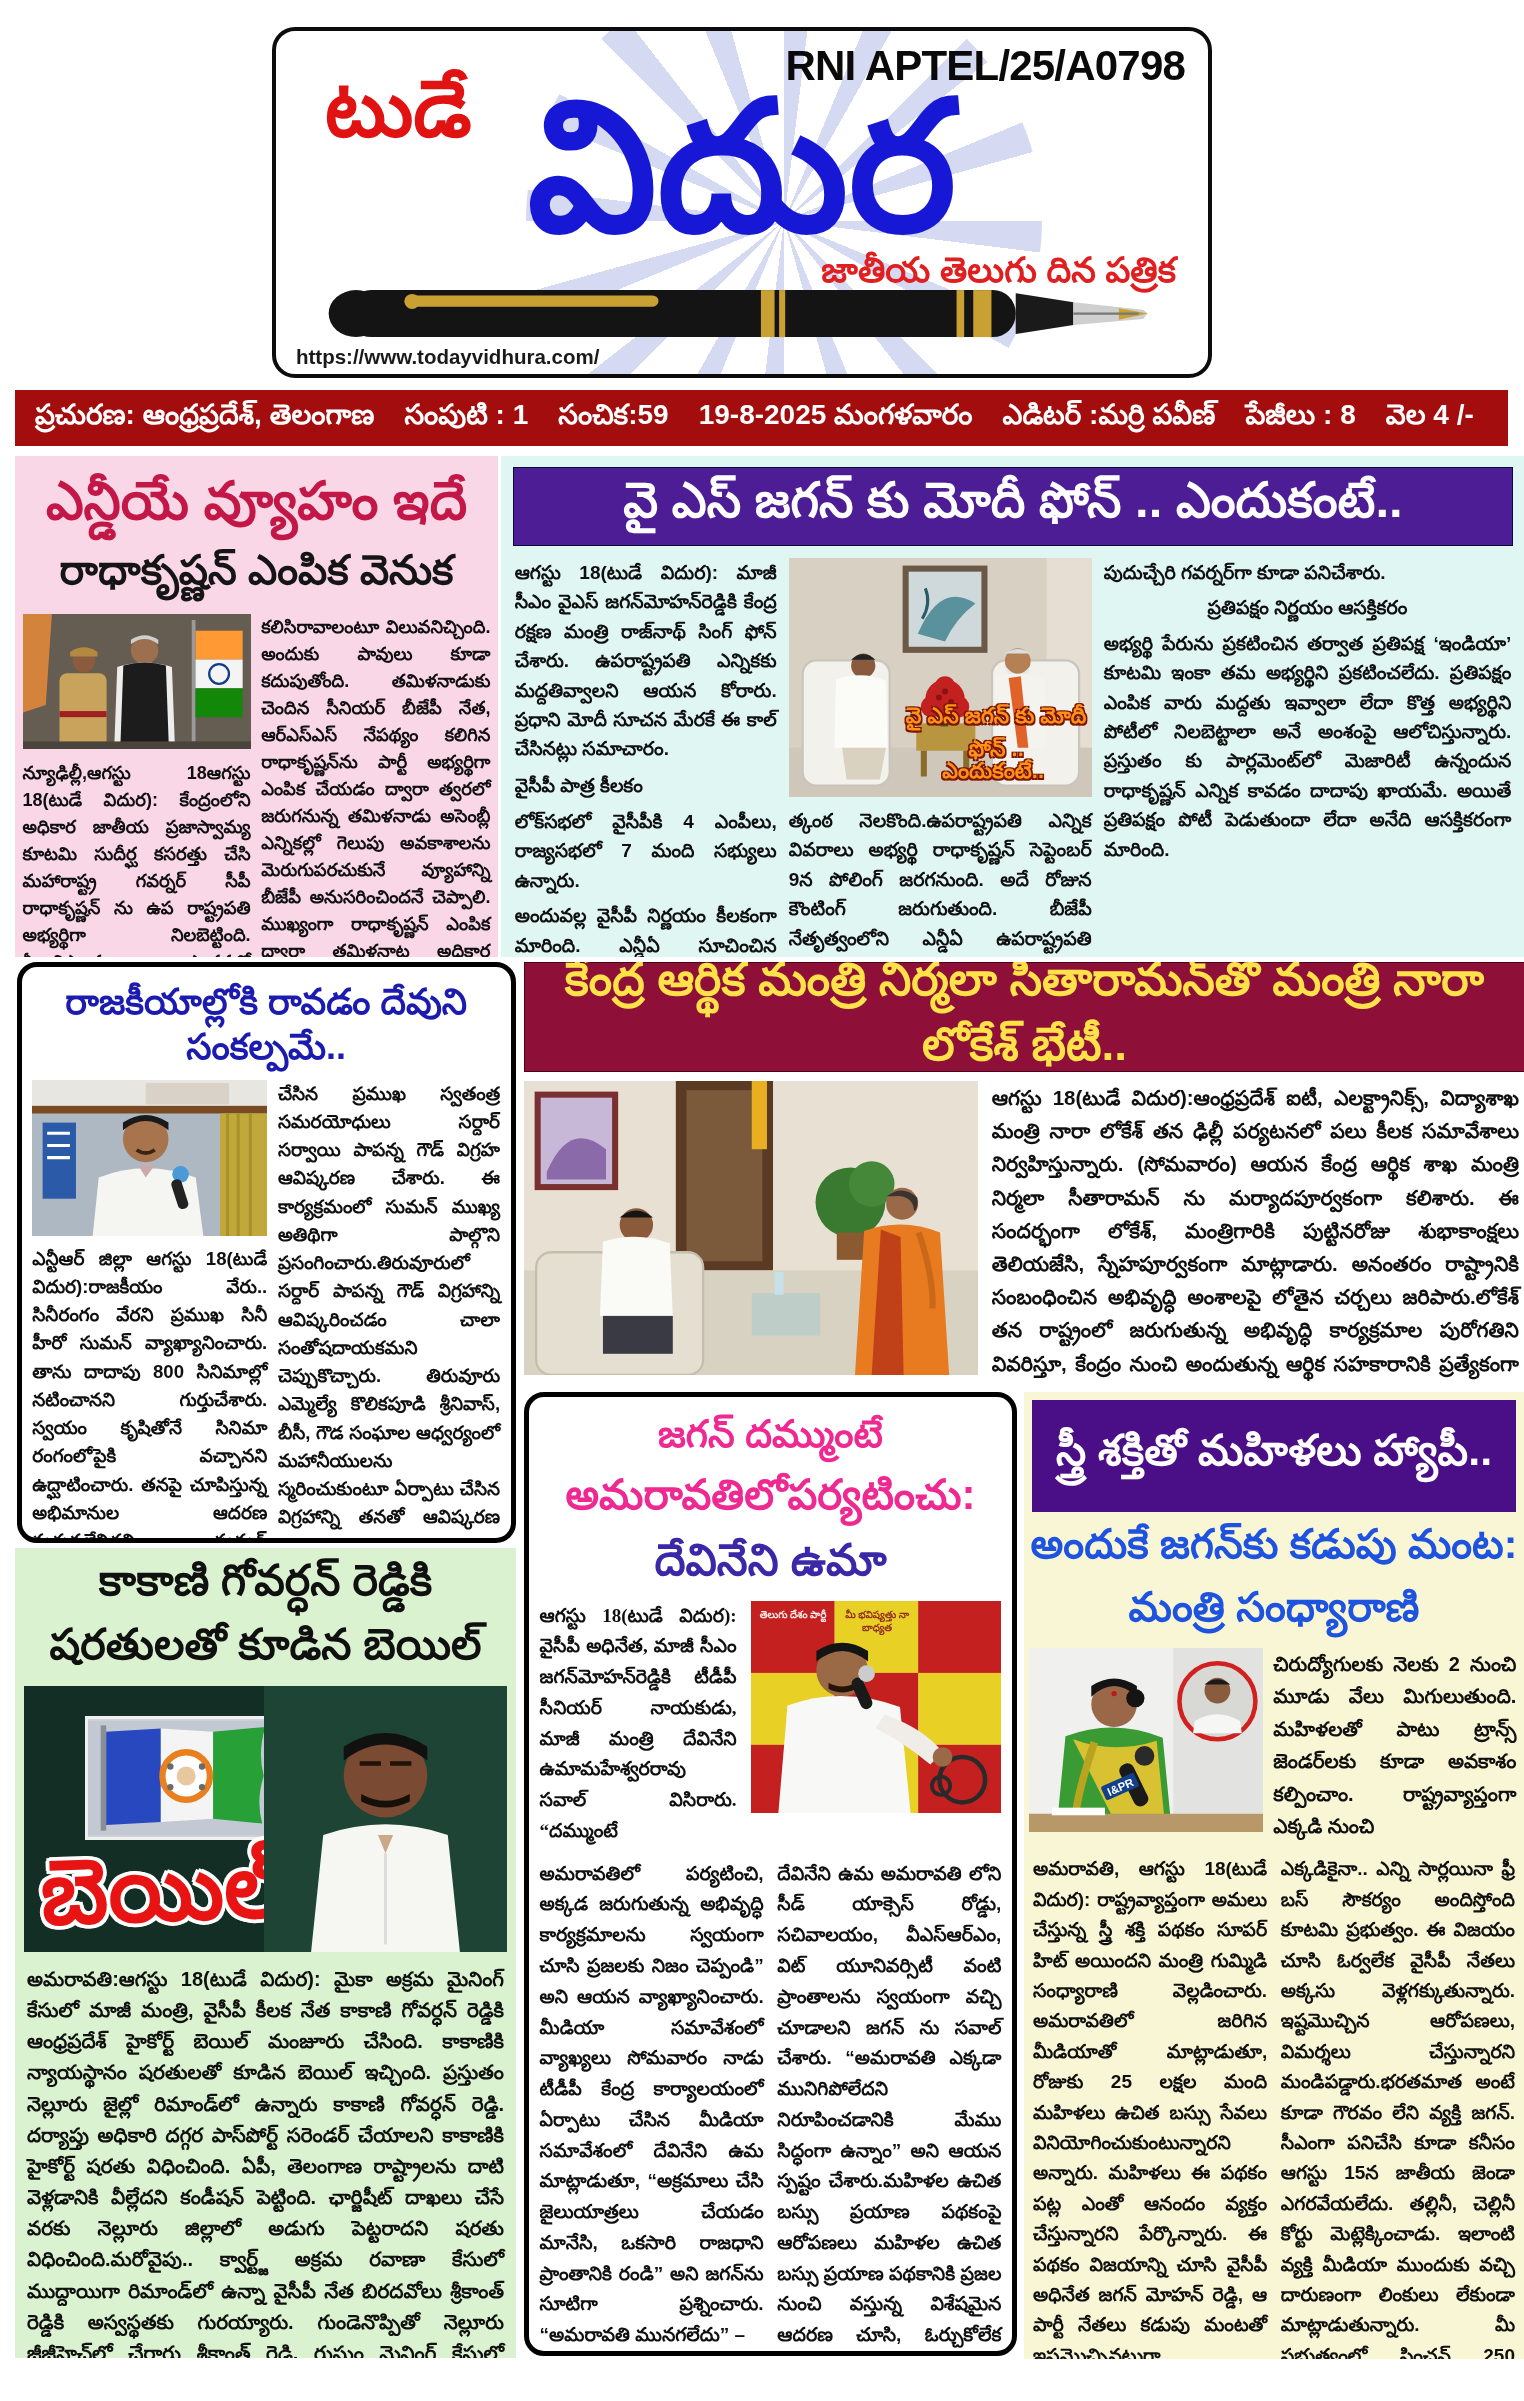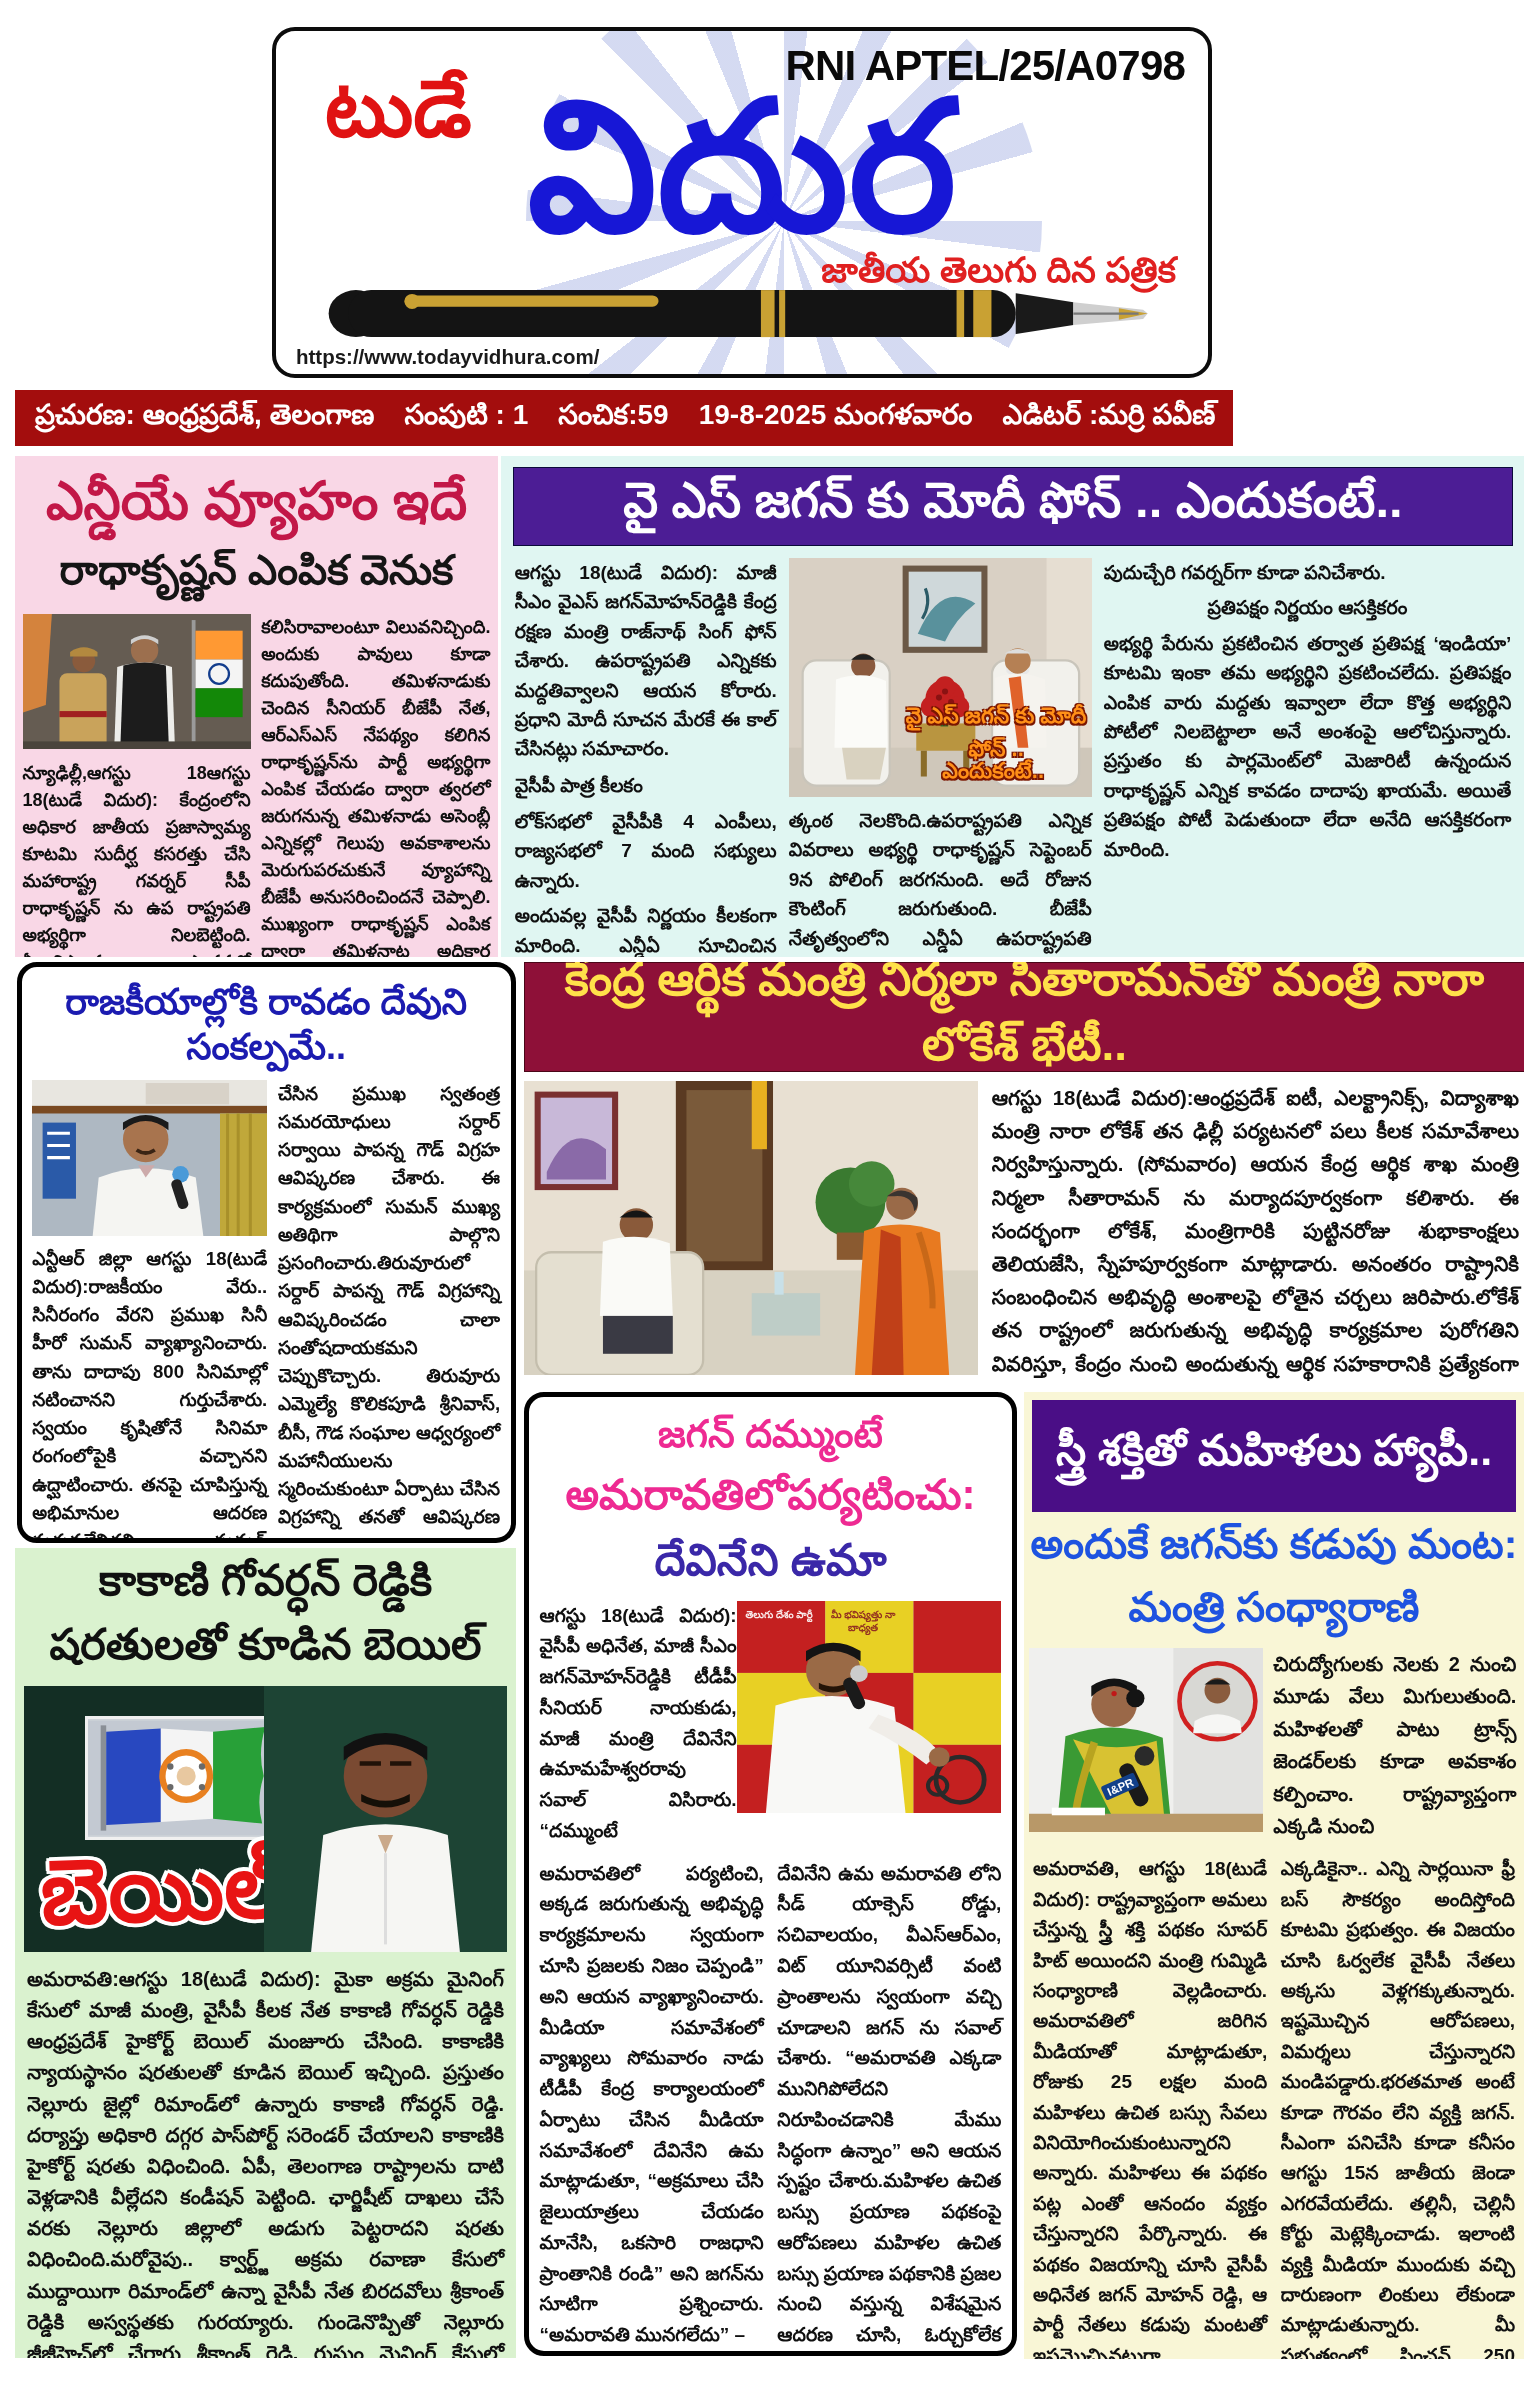--- a/index.html
+++ b/index.html
@@ -16,21 +16,21 @@
     border:4.6px solid #0c0c0c;border-radius:23px;overflow:hidden;}
   .fan{position:absolute;left:250px;top:-68px;width:516px;height:516px;border-radius:50%;
     background:repeating-conic-gradient(#aab5e4 0deg 7deg, rgba(255,255,255,0) 7deg 22.5deg);opacity:.5;}
   .rni{position:absolute;top:10.6px;right:23px;font-size:42px;font-weight:700;color:#0a0a0a;letter-spacing:-0.8px;}
   .brand-top{position:absolute;left:49px;top:32px;font-size:79px;font-weight:800;color:#e01212;}
   .brand-main{position:absolute;left:0;right:0;top:36px;text-align:center;font-size:182px;font-weight:800;color:#1717d6;line-height:1.1;}
   .tagline{position:absolute;right:32px;top:219px;font-size:35px;font-weight:800;color:#e02020;}
   .pen{position:absolute;left:39px;top:250px;width:848px;height:65px;}
   .site{position:absolute;left:20px;bottom:4.6px;font-size:20.5px;font-weight:600;color:#1a1a1a;}
   
-  .infobar{position:absolute;left:15px;top:390px;width:1218px;height:56px;background:#a30d0d;color:#fff;
+  .infobar{position:absolute;left:15px;top:390px;width:1493px;height:56px;background:#a30d0d;color:#fff;
     display:flex;align-items:center;padding:0 20px;box-sizing:border-box;gap:30px;white-space:nowrap;
     font-size:28px;font-weight:700;}
   
   .banner{display:flex;align-items:center;justify-content:center;font-weight:800;text-align:center;}
   .cols{display:flex;gap:12px;}
   .caption-orange{position:absolute;color:#ff9018;font-weight:800;text-align:center;line-height:1.5;
     text-shadow:1.5px 1.5px 0 #7a1600,-1.5px -1.5px 0 #7a1600,1.5px -1.5px 0 #7a1600,-1.5px 1.5px 0 #7a1600;}
   .stamp{font-weight:900;color:#e81414;transform:rotate(-2deg);
     text-shadow:3.8px 0 0 #fff,-3.8px 0 0 #fff,0 3.8px 0 #fff,0 -3.8px 0 #fff,3px 3px 0 #fff,-3px -3px 0 #fff,3px -3px 0 #fff,-3px 3px 0 #fff;}
   .mic-tag{position:absolute;background:#12408a;color:#fff;font-size:11.4px;font-weight:700;padding:1.5px 4.6px;border-radius:2.3px;}
@@ -265,21 +265,21 @@
         </svg>
       </div>
     </div>
     <div class="body-te" style="margin:12px 12px 0 12px;font-size:20px;line-height:1.56;">అమరావతి:ఆగస్టు 18(టుడే విదుర): మైకా అక్రమ మైనింగ్ కేసులో మాజీ మంత్రి, వైసీపీ కీలక నేత కాకాణి గోవర్ధన్ రెడ్డికి ఆంధ్రప్రదేశ్ హైకోర్ట్ బెయిల్ మంజూరు చేసింది. కాకాణికి న్యాయస్థానం షరతులతో కూడిన బెయిల్ ఇచ్చింది. ప్రస్తుతం నెల్లూరు జైల్లో రిమాండ్‌లో ఉన్నారు కాకాణి గోవర్ధన్ రెడ్డి. దర్యాప్తు అధికారి దగ్గర పాస్‌పోర్ట్ సరెండర్ చేయాలని కాకాణికి హైకోర్ట్ షరతు విధించింది. ఏపీ, తెలంగాణ రాష్ట్రాలను దాటి వెళ్లడానికి వీల్లేదని కండీషన్ పెట్టింది. ఛార్జిషీట్ దాఖలు చేసే వరకు నెల్లూరు జిల్లాలో అడుగు పెట్టరాదని షరతు విధించింది.మరోవైపు.. క్వార్ట్జ్ అక్రమ రవాణా కేసులో ముద్దాయిగా రిమాండ్‌లో ఉన్నా వైసీపీ నేత బిరదవోలు శ్రీకాంత్ రెడ్డికి అస్వస్థతకు గురయ్యారు. గుండెనొప్పితో నెల్లూరు జీజీహెచ్‌లో చేరారు శ్రీకాంత్ రెడ్డి. రుస్తుం మైనింగ్ కేసులో ఏ-12గా రిమాండ్ ఖైదీగా ఉన్నారు శ్రీకాంత్ రెడ్డి. ఆయనకు గుండె నొప్పి రావటంతో జైలు అధికారులు, వైద్యుని ఆదేశాలతో నెల్లూరు ప్రభుత్వ ఆస్పత్రికి తరలించారు. జీజీహెచ్‌లోని కార్డియాలజీ విభాగంలో వైద్య పరీక్షలు చేసి ప్రిజనర్స్ వార్డులో ఉంచి వైద్యం అందిస్తున్నారు. స్పెషల్ రూం కావాలని శ్రీకాంత్ రెడ్డి కోరగా జైలు అధికారులు నిరాకరించారు.</div>
   </div>
 
   <div class="panel" style="left:524px;top:1392px;width:483px;height:954px;background:#fff;border:5.3px solid #000;border-radius:20px;">
     <div class="hd" style="font-size:38px;color:#ee2a92;margin-top:13.7px;">జగన్ దమ్ముంటే</div>
     <div class="hd" style="font-size:42px;color:#ee2a92;margin-top:10.6px;">అమరావతిలోపర్యటించు:</div>
     <div class="hd" style="font-size:44px;color:#3a28a8;margin-top:10.6px;">దేవినేని ఉమా</div>
-    <div style="display:flex;gap:0;margin:13.7px 10.6px 0 10.6px;">
+    <div style="display:flex;gap:14px;margin:13.7px 10.6px 0 10.6px;font-family:Liberation Serif, serif;">
       <div class="body-te" style="width:197px;flex-shrink:0;font-size:19px;line-height:1.62;">ఆగస్టు 18(టుడే విదుర): వైసీపీ అధినేత, మాజీ సీఎం జగన్‌మోహన్‌రెడ్డికి టీడీపీ సీనియర్ నాయకుడు, మాజీ మంత్రి దేవినేని ఉమామహేశ్వరరావు సవాల్ విసిరారు. “దమ్ముంటే</div>
       <div class="ph" style="flex:1;height:212px;">
         <svg viewBox="0 0 330 280" preserveAspectRatio="none">
           <rect width="330" height="280" fill="#b8b8b8"></rect>
           <rect x="0" y="0" width="110" height="95" fill="#c42020"></rect>
           <rect x="110" y="0" width="110" height="95" fill="#e8d024"></rect>
           <rect x="220" y="0" width="110" height="95" fill="#c42020"></rect>
           <rect x="0" y="95" width="110" height="95" fill="#e8d024"></rect>
           <rect x="110" y="95" width="110" height="95" fill="#c42020"></rect>
           <rect x="220" y="95" width="110" height="95" fill="#e8d024"></rect>

